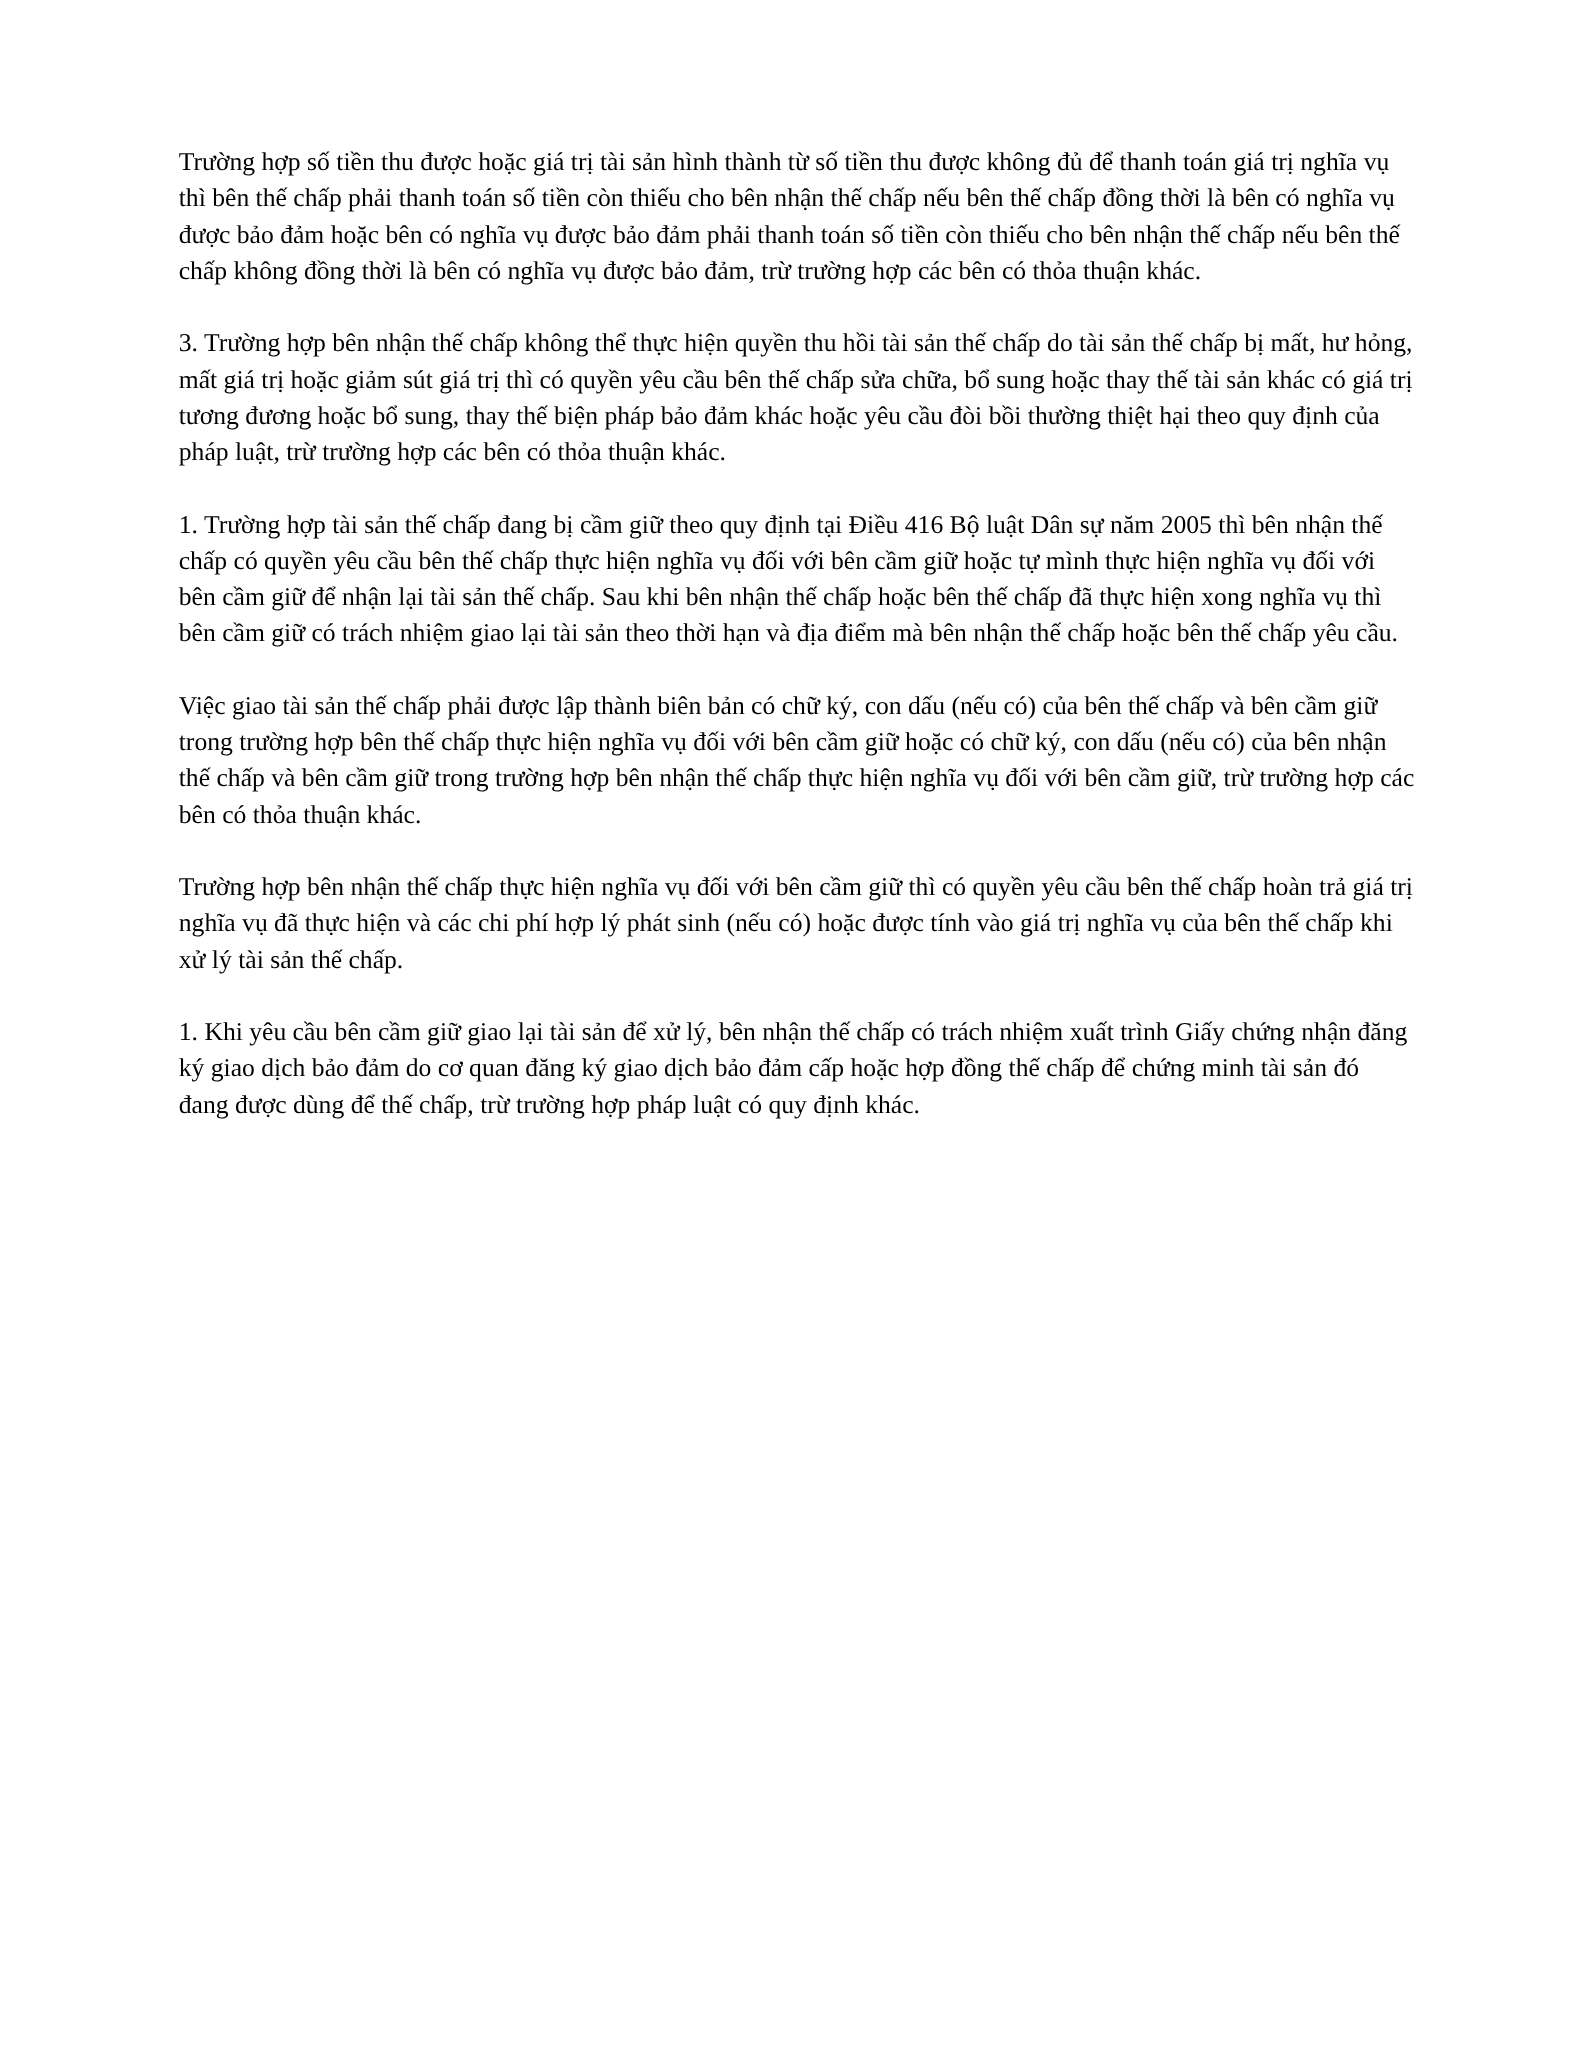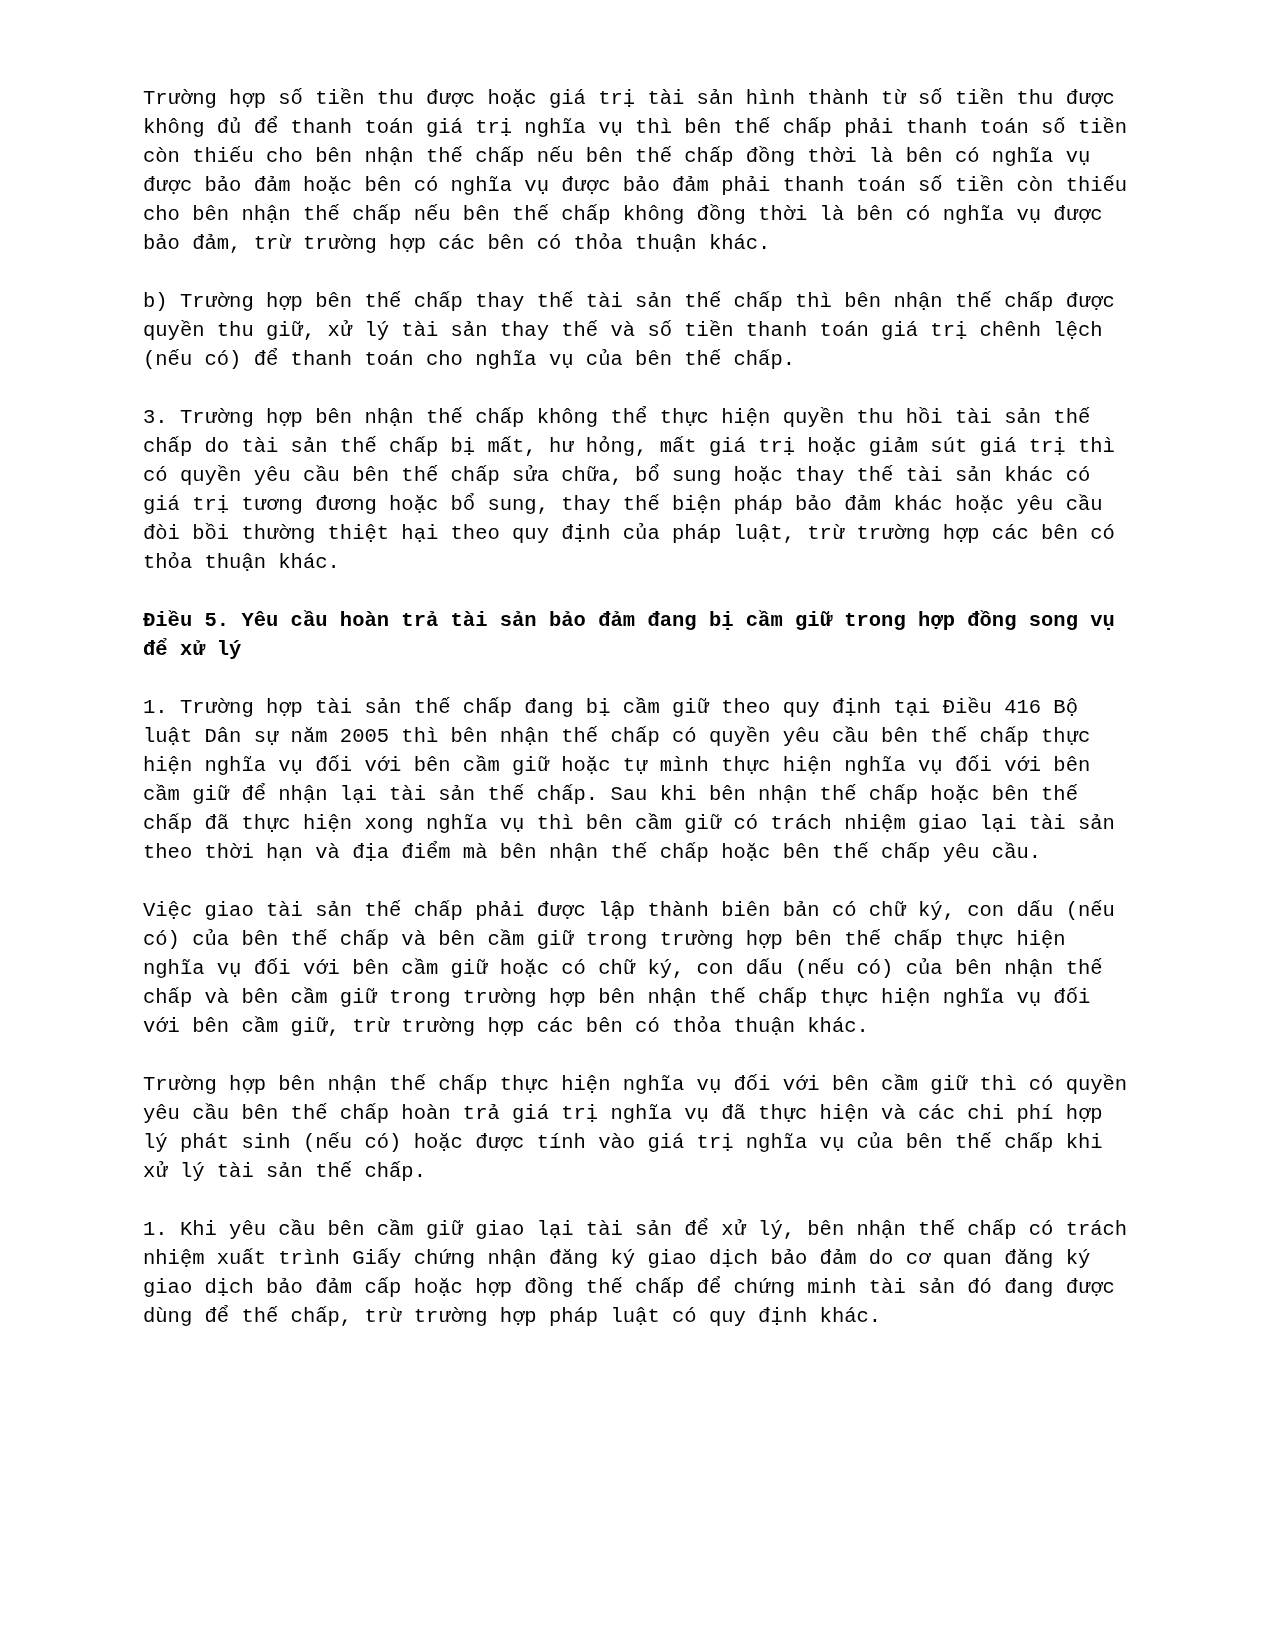--- a/index.html
+++ b/index.html
@@ -10,41 +10,39 @@
   body {
     width: 1275px;
     height: 1650px;
     position: relative;
     overflow: hidden;
   }
   .page {
     box-sizing: border-box;
     width: 1275px;
     height: 1650px;
-    padding: 84px 143px 0 143px;
+    padding: 116px 143px 0 143px;
     background: #ffffff;
-    font-family: Liberation Mono, monospace;
+    font-family: Liberation Serif, serif;
     font-size: 20.5px;
     line-height: 29px;
     color: #000000;
     text-align: left;
   }
   .page p {
     margin: 0 0 29px 0;
     padding: 0;
   }
   .page p.heading {
     font-weight: bold;
   }
 </style>
 </head>
 <body>
 
 <div class="page">
   <p>Trường hợp số tiền thu được hoặc giá trị tài sản hình thành từ số tiền thu được không đủ để thanh toán giá trị nghĩa vụ thì bên thế chấp phải thanh toán số tiền còn thiếu cho bên nhận thế chấp nếu bên thế chấp đồng thời là bên có nghĩa vụ được bảo đảm hoặc bên có nghĩa vụ được bảo đảm phải thanh toán số tiền còn thiếu cho bên nhận thế chấp nếu bên thế chấp không đồng thời là bên có nghĩa vụ được bảo đảm, trừ trường hợp các bên có thỏa thuận khác.</p>
-  <p>b) Trường hợp bên thế chấp thay thế tài sản thế chấp thì bên nhận thế chấp được quyền thu giữ, xử lý tài sản thay thế và số tiền thanh toán giá trị chênh lệch (nếu có) để thanh toán cho nghĩa vụ của bên thế chấp.</p>
   <p>3. Trường hợp bên nhận thế chấp không thể thực hiện quyền thu hồi tài sản thế chấp do tài sản thế chấp bị mất, hư hỏng, mất giá trị hoặc giảm sút giá trị thì có quyền yêu cầu bên thế chấp sửa chữa, bổ sung hoặc thay thế tài sản khác có giá trị tương đương hoặc bổ sung, thay thế biện pháp bảo đảm khác hoặc yêu cầu đòi bồi thường thiệt hại theo quy định của pháp luật, trừ trường hợp các bên có thỏa thuận khác.</p>
-  <p class="heading">Điều 5. Yêu cầu hoàn trả tài sản bảo đảm đang bị cầm giữ trong hợp đồng song vụ để xử lý</p>
   <p>1. Trường hợp tài sản thế chấp đang bị cầm giữ theo quy định tại Điều 416 Bộ luật Dân sự năm 2005 thì bên nhận thế chấp có quyền yêu cầu bên thế chấp thực hiện nghĩa vụ đối với bên cầm giữ hoặc tự mình thực hiện nghĩa vụ đối với bên cầm giữ để nhận lại tài sản thế chấp. Sau khi bên nhận thế chấp hoặc bên thế chấp đã thực hiện xong nghĩa vụ thì bên cầm giữ có trách nhiệm giao lại tài sản theo thời hạn và địa điểm mà bên nhận thế chấp hoặc bên thế chấp yêu cầu.</p>
   <p>Việc giao tài sản thế chấp phải được lập thành biên bản có chữ ký, con dấu (nếu có) của bên thế chấp và bên cầm giữ trong trường hợp bên thế chấp thực hiện nghĩa vụ đối với bên cầm giữ hoặc có chữ ký, con dấu (nếu có) của bên nhận thế chấp và bên cầm giữ trong trường hợp bên nhận thế chấp thực hiện nghĩa vụ đối với bên cầm giữ, trừ trường hợp các bên có thỏa thuận khác.</p>
   <p>Trường hợp bên nhận thế chấp thực hiện nghĩa vụ đối với bên cầm giữ thì có quyền yêu cầu bên thế chấp hoàn trả giá trị nghĩa vụ đã thực hiện và các chi phí hợp lý phát sinh (nếu có) hoặc được tính vào giá trị nghĩa vụ của bên thế chấp khi xử lý tài sản thế chấp.</p>
   <p>1. Khi yêu cầu bên cầm giữ giao lại tài sản để xử lý, bên nhận thế chấp có trách nhiệm xuất trình Giấy chứng nhận đăng ký giao dịch bảo đảm do cơ quan đăng ký giao dịch bảo đảm cấp hoặc hợp đồng thế chấp để chứng minh tài sản đó đang được dùng để thế chấp, trừ trường hợp pháp luật có quy định khác.</p>
 </div>
 
 </body></html>

